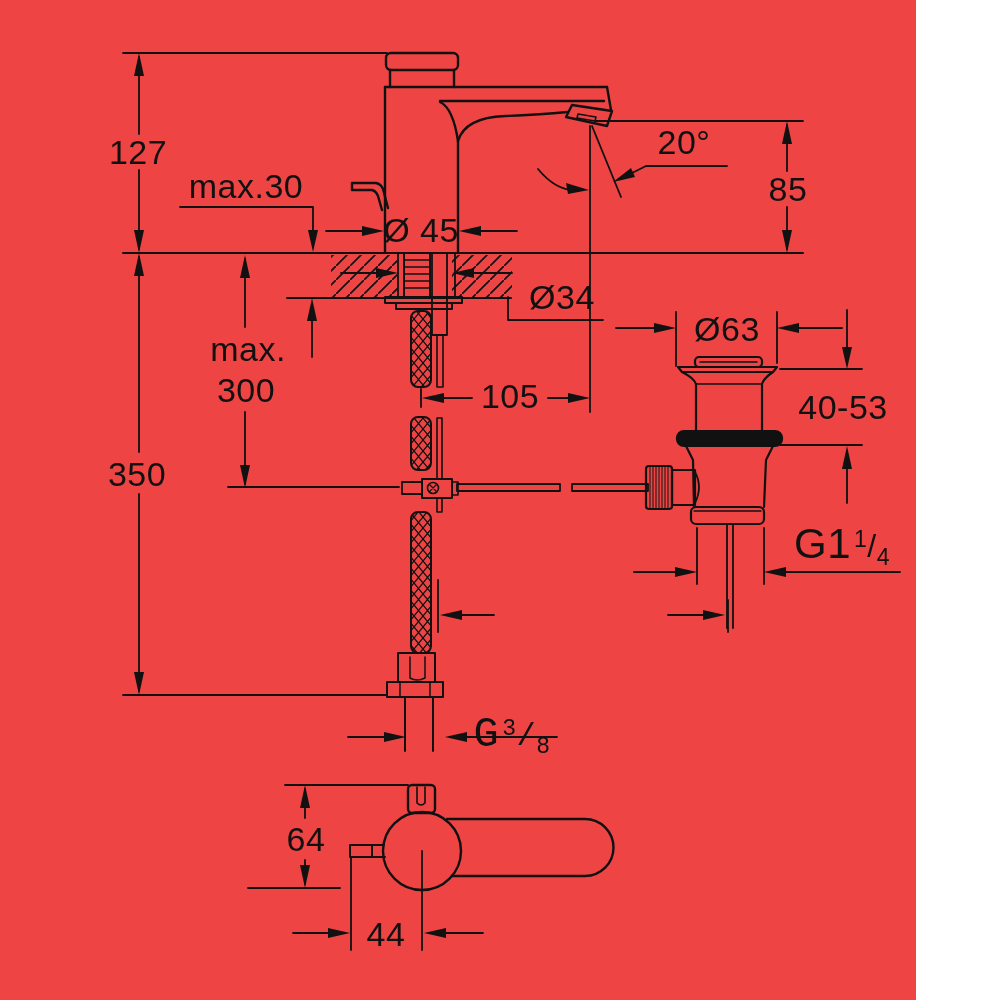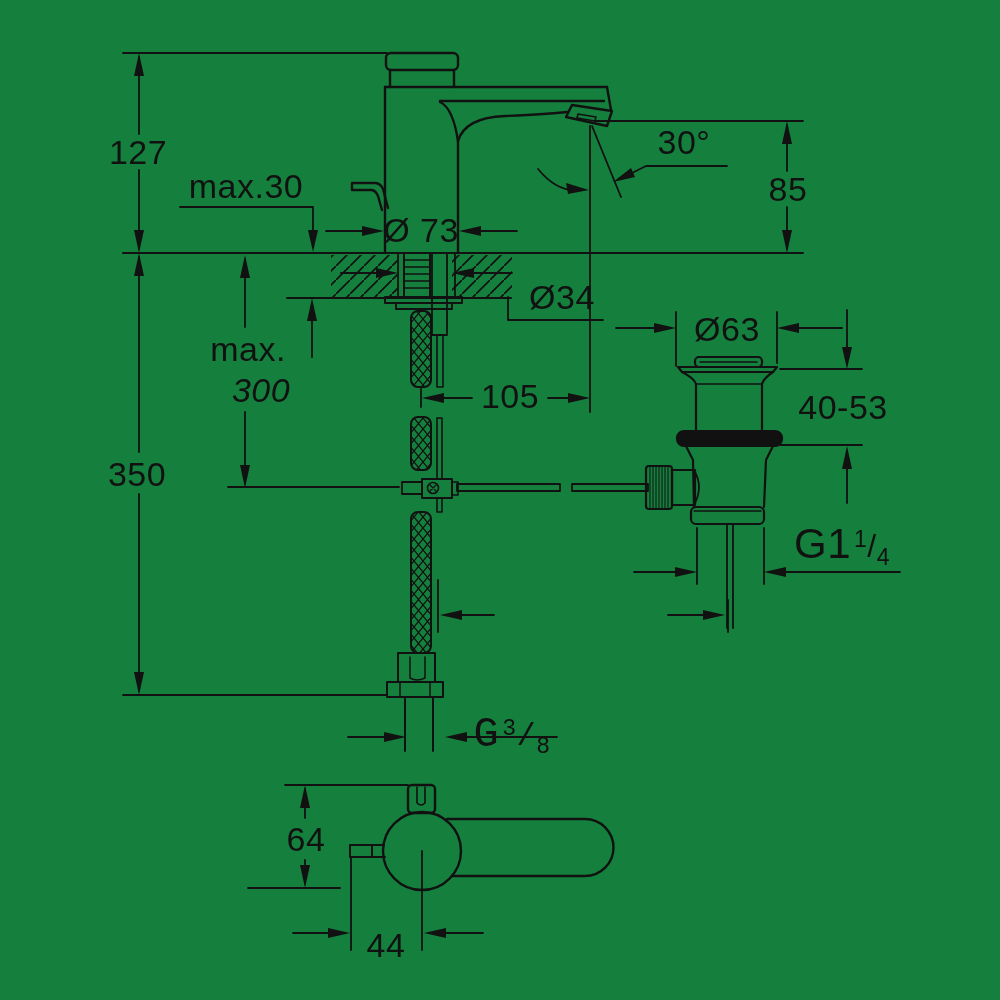--- a/index.html
+++ b/index.html
@@ -1,17 +1,17 @@
 <!DOCTYPE html>
 <html><head>
 <meta charset="utf-8">
 <style>
   html,body{margin:0;padding:0;background:#fff;}
   #stage{
-    position:relative;width:1000px;height:1000px;background:#15803d;
+    position:relative;width:916px;height:1000px;background:#ef4444;
     font-family:"Liberation Sans", sans-serif;color:#111;overflow:hidden;
   }
   #linework{position:absolute;left:0;top:0;width:1000px;height:1000px;}
   .dim-label{
     position:absolute;transform:translate(-50%,-50%);
     font-size:34px;line-height:1;white-space:nowrap;color:#111;
     letter-spacing:0.5px;
   }
   .frac-base{font-size:42px;}
   .frac-sup{font-size:23px;position:relative;top:-11px;margin-left:3px;}
@@ -230,28 +230,28 @@
       <g>
         <path d="M293,933 L328,933 M446,933 L483,933"></path>
         <polygon points="350,933 328,928 328,938" fill="#111" stroke="none"></polygon>
         <polygon points="424,933 446,928 446,938" fill="#111" stroke="none"></polygon>
       </g>
     </g>
   </svg>
 
   <div class="dim-label" style="left:138px;top:152px;">127</div>
   <div class="dim-label" style="left:246px;top:186px;">max.30</div>
-  <div class="dim-label" style="left:421px;top:230px;">Ø 73</div>
-  <div class="dim-label" style="left:684px;top:142px;">30°</div>
+  <div class="dim-label" style="left:421px;top:230px;">Ø 45</div>
+  <div class="dim-label" style="left:684px;top:142px;">20°</div>
   <div class="dim-label" style="left:788px;top:189px;">85</div>
   <div class="dim-label" style="left:562px;top:297px;">Ø34</div>
   <div class="dim-label" style="left:248px;top:349px;">max.</div>
-  <div class="dim-label" style="left:261px;top:390px;font-style:italic;">300</div>
+  <div class="dim-label" style="left:246px;top:390px;">300</div>
   <div class="dim-label" style="left:137px;top:474px;">350</div>
   <div class="dim-label" style="left:510px;top:396px;">105</div>
   <div class="dim-label" style="left:727px;top:329px;">Ø63</div>
   <div class="dim-label" style="left:843px;top:407px;">40-53</div>
   <div class="dim-label" style="left:842px;top:544px;"><span class="frac-base">G1</span><span class="frac-sup">1</span><span class="frac-slash">/</span><span class="frac-sub">4</span></div>
   <div class="dim-label" style="left:512px;top:735px;font-family:Liberation Mono, monospace;"><span class="frac-base">G</span><span class="frac-sup">3</span><span class="frac-slash">/</span><span class="frac-sub">8</span></div>
   <div class="dim-label" style="left:306px;top:839px;">64</div>
-  <div class="dim-label" style="left:386px;top:934px;margin-top:11px;">44</div>
+  <div class="dim-label" style="left:386px;top:934px;">44</div>
 
 </div>
 
 </body></html>

